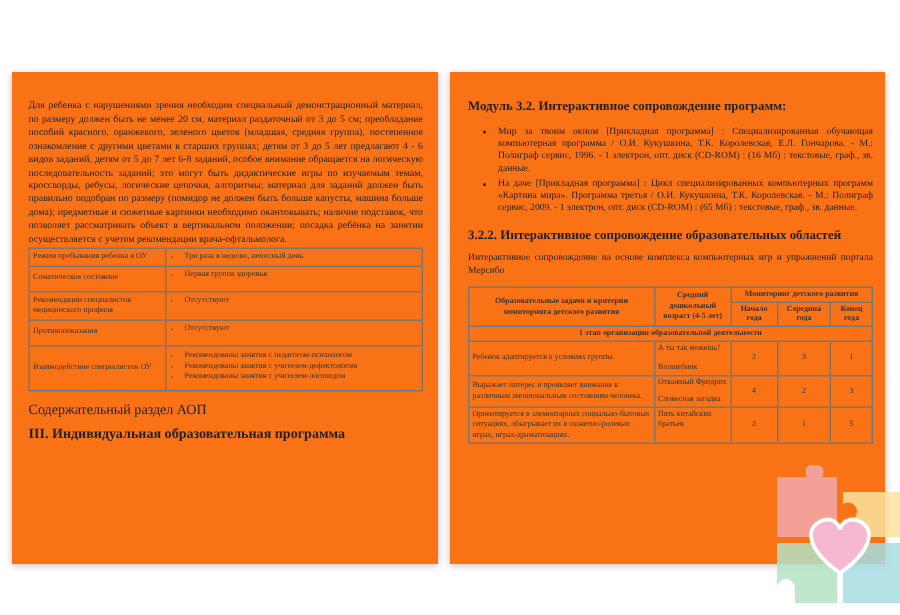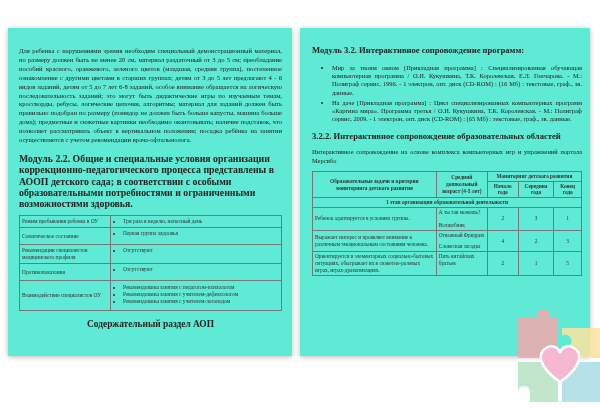--- a/index.html
+++ b/index.html
@@ -1,45 +1,44 @@
 <!DOCTYPE html>
 <html><head>
 <meta charset="utf-8">
 <style>
   html, body { margin:0; padding:0; }
   body { width:600px; height:410px; background:#ffffff; position:relative; overflow:hidden;
          font-family:"Liberation Serif", "DejaVu Serif", serif; color:#222; }
-  .page { position:absolute; top:28px; background:#5eead4; box-sizing:border-box;
+  .page { position:absolute; top:48px; background:#f97316; box-sizing:border-box;
           box-shadow: 0 1px 5px rgba(0,0,0,0.28); }
   .page.left { left:8px; width:284px; height:328px; padding:19px 10px 0 11px; }
   .page.right { left:300px; width:290px; height:328px; padding:17px 8px 0 12px; }
   p.body { font-size:6.6px; line-height:8.9px; margin:0; text-align:justify; }
   h3 { font-size:9.8px; line-height:11.3px; margin:8px 0 6px 0; font-weight:bold; }
   table { border-collapse:collapse; width:100%; }
   .t1 td { border:0.6px solid #777; font-size:5.4px; line-height:7px; vertical-align:top; padding:2px 2px; color:#333; }
   .t1 td.k { width:86px; }
   .t1 ul { margin:0; padding-left:10px; }
   .t1 li { list-style:disc; }
-  .center-h { text-align:center; font-size:9.4px; font-weight:bold; margin:8px 0 6px 0; }
+  .center-h { text-align:left; font-size:9.4px; font-weight:normal; margin:8px 0 6px 0; }
   .sec3 { font-size:9.4px; font-weight:bold; margin:0; }
   .r-h { font-size:8.6px; font-weight:bold; margin:0 0 9px 0; line-height:10px; }
   .r-list { margin:0 0 8px 0; padding-left:20px; }
   .r-list li { font-size:6.4px; line-height:8.2px; text-align:justify; margin-bottom:2px; }
   .t2 td, .t2 th { border:0.6px solid #777; font-size:5.3px; line-height:6.8px; padding:1px 2px; color:#333; }
   .t2 th { font-weight:bold; text-align:center; }
   .t2 td.n { text-align:center; vertical-align:middle; }
   .t2 td.stage { text-align:center; font-weight:bold; }
   .logo { position:absolute; left:510px; top:310px; width:100px; height:100px; }
 </style>
 </head>
 <body>
 
 <div class="page left">
   <p class="body">Для ребенка с нарушениями зрения необходим специальный демонстрационный материал, по размеру должен быть не менее 20 см, материал раздаточный от 3 до 5 см; преобладание пособий красного, оранжевого, зеленого цветов (младшая, средняя группа), постепенное ознакомление с другими цветами в старших группах; детям от 3 до 5 лет предлагают 4 - 6 видов заданий, детям от 5 до 7 лет 6-8 заданий, особое внимание обращается на логическую последовательность заданий; это могут быть дидактические игры по изучаемым темам, кроссворды, ребусы, логические цепочки, алгоритмы; материал для заданий должен быть правильно подобран по размеру (помидор не должен быть больше капусты, машина больше дома); предметные и сюжетные картинки необходимо окантовывать; наличие подставок, что позволяет рассматривать объект в вертикальном положении; посадка ребёнка на занятии осуществляется с учетом рекомендации врача-офтальмолога.</p>
-  <h3>Модуль 2.2. Общие и специальные условия организации коррекционно-педагогического процесса представлены в АООП детского сада; в соответствии с особыми образовательными потребностями и ограниченными возможностями здоровья.</h3>
   <table class="t1">
     <tbody>
         <tr>
       <td class="k">Режим пребывания ребенка в ОУ</td>
       <td>
             <ul>
               <li>Три раза в неделю, непосный день</li>
             </ul>
           </td>
     </tr>
@@ -73,20 +72,21 @@
             <ul>
         <li>Рекомендованы занятия с педагогом-психологом</li>
         <li>Рекомендованы занятия с учителем-дефектологом</li>
         <li>Рекомендованы занятия с учителем-логопедом</li>
       </ul>
           </td>
     </tr>
   </tbody>
     </table>
   <div class="center-h">Содержательный раздел АОП</div>
+  <div class="sec3">III. Индивидуальная образовательная программа</div>
 </div>
 
 <div class="page right">
   <div class="r-h">Модуль 3.2. Интерактивное сопровождение программ:</div>
   <ul class="r-list">
     <li>Мир за твоим окном [Прикладная программа] : Специализированная обучающая компьютерная программа / О.И. Кукушкина, Т.К. Королевская, Е.Л. Гончарова. - М.: Полиграф сервис, 1996. - 1 электрон, опт. диск (CD-ROM) : (16 Мб) : текстовые, граф., зв. данные.</li>
     <li>На даче [Прикладная программа] : Цикл специализированных компьютерных программ «Картина мира». Программа третья / О.И. Кукушкина, Т.К. Королевская. - М.: Полиграф сервис, 2009. - 1 электрон, опт. диск (CD-ROM) : (65 Мб) : текстовые, граф., зв. данные.</li>
   </ul>
   <div class="r-h" style="margin-bottom:7px">3.2.2. Интерактивное сопровождение образовательных областей</div>
   <p class="body" style="font-size:6.4px;line-height:8.2px;margin-bottom:6px">Интерактивное сопровождение на основе комплекса компьютерных игр и упражнений портала Мерсибо</p>

